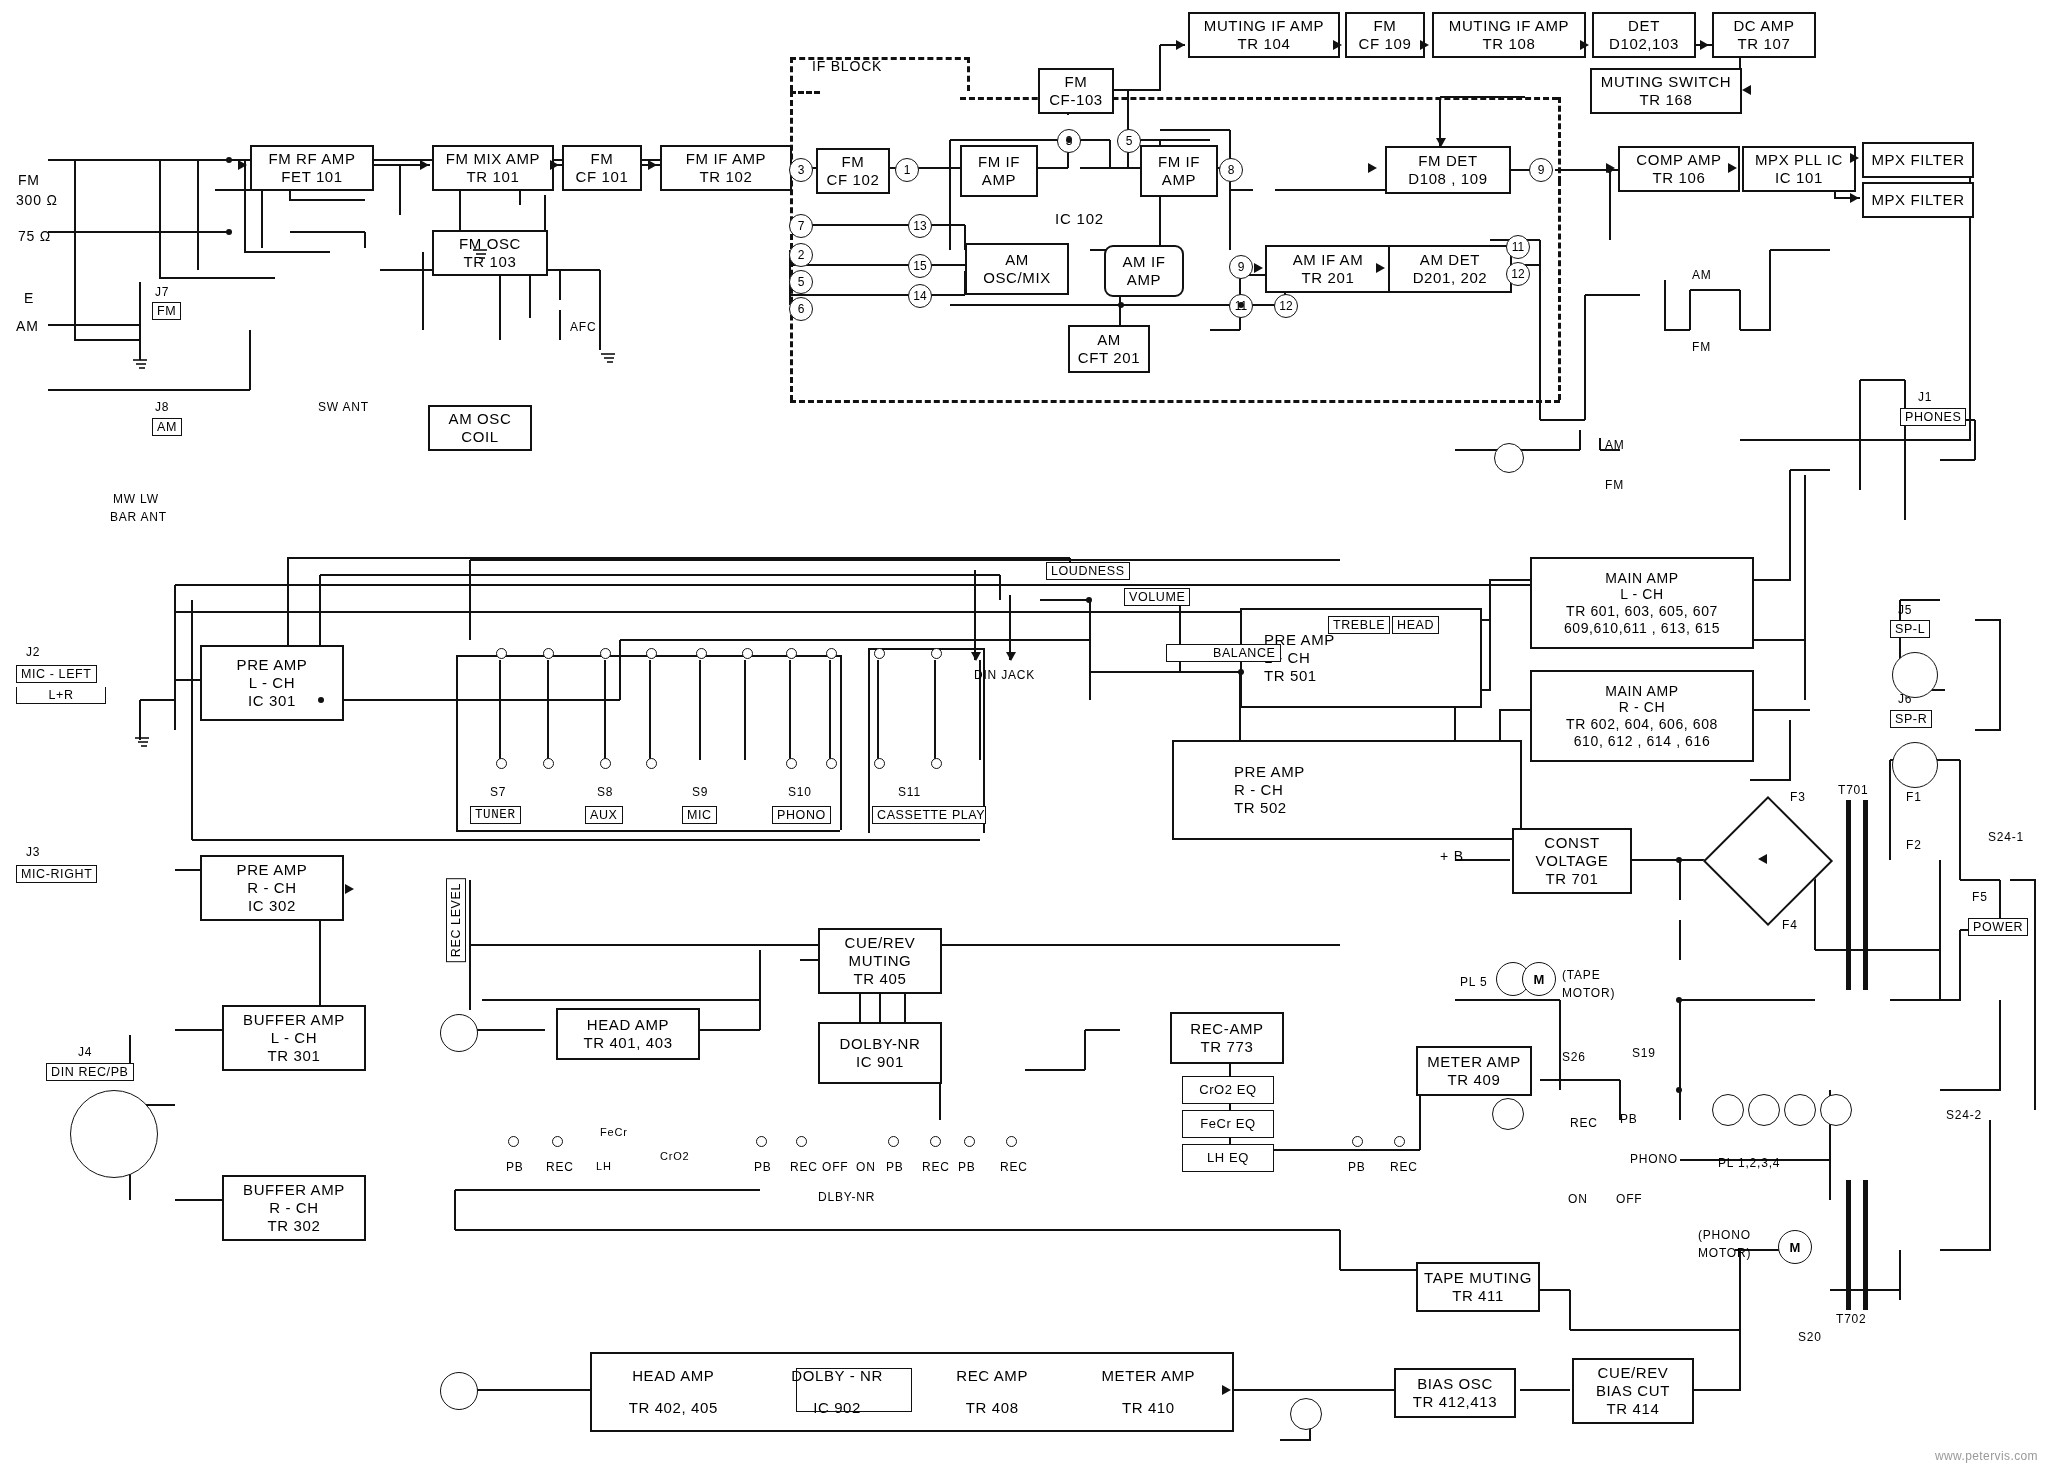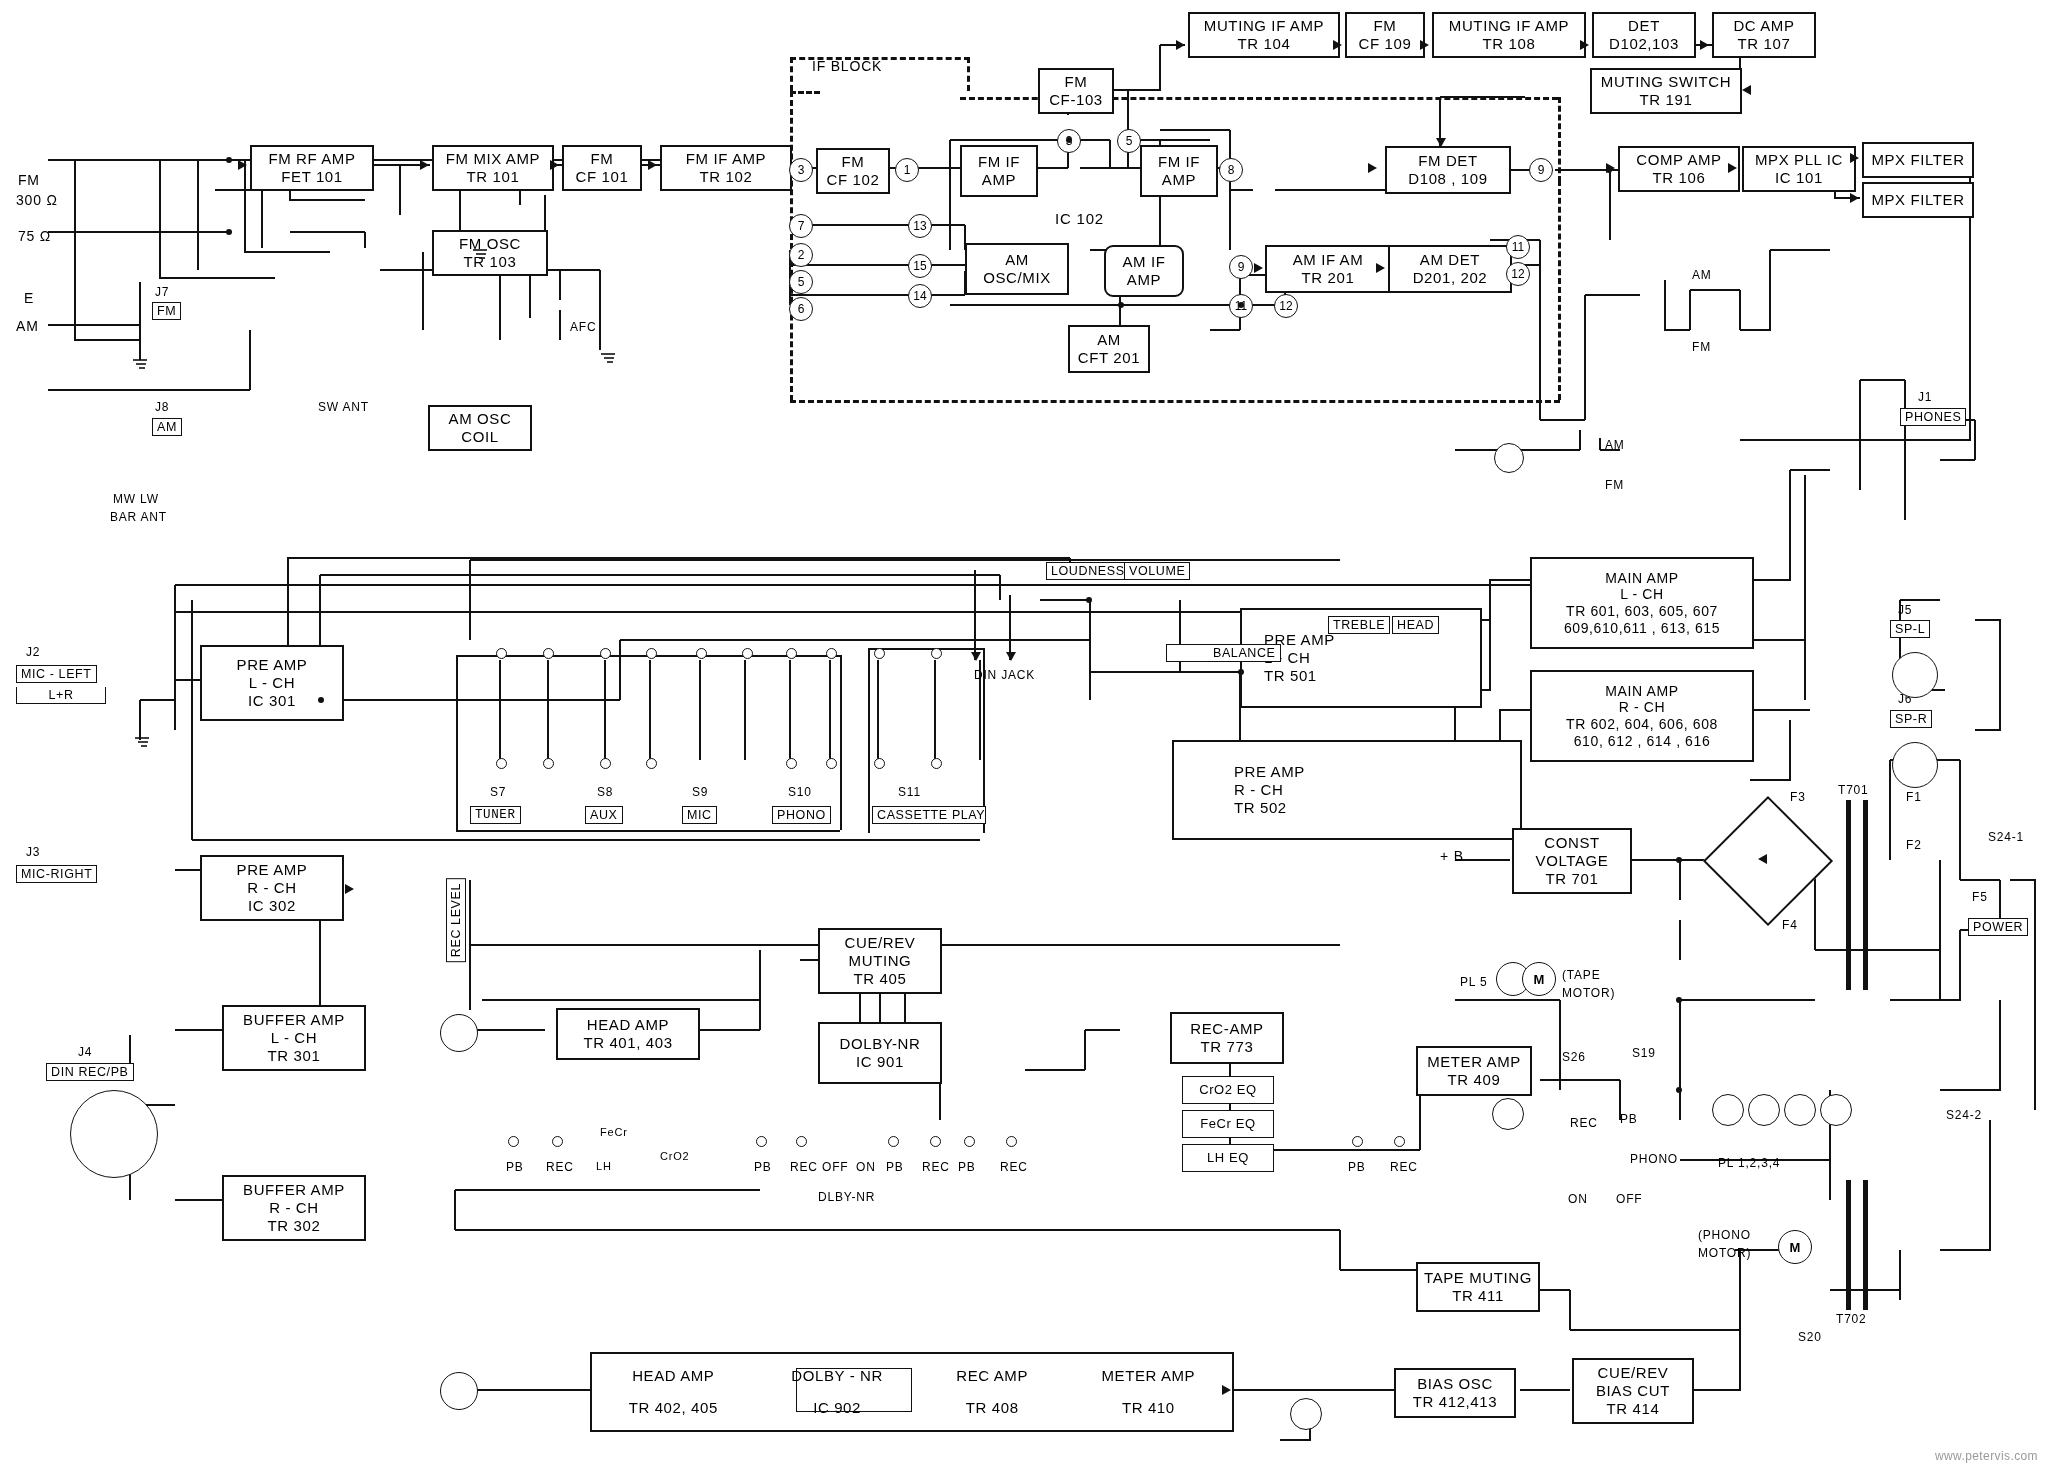--- a/index.html
+++ b/index.html
@@ -424,21 +424,21 @@
   <div class="blk" style="left:1592px;top:12px;width:100px;height:42px;">
     <span>DET</span>
     <span>D102,103</span>
   </div>
   <div class="blk" style="left:1712px;top:12px;width:100px;height:42px;">
     <span>DC AMP</span>
     <span>TR 107</span>
   </div>
   <div class="blk" style="left:1590px;top:68px;width:148px;height:42px;">
     <span>MUTING SWITCH</span>
-    <span>TR 191</span>
+    <span>TR 168</span>
   </div>
   <div class="blk" style="left:1618px;top:146px;width:118px;height:42px;">
     <span>COMP AMP</span>
     <span>TR 106</span>
   </div>
   <div class="blk" style="left:1742px;top:146px;width:110px;height:42px;">
     <span>MPX  PLL  IC</span>
     <span>IC 101</span>
   </div>
   <div class="blk" style="left:1862px;top:142px;width:108px;height:32px;">
@@ -575,21 +575,21 @@
   <div class="oc" style="left:496px;top:758px;"></div>
   <div class="oc" style="left:543px;top:758px;"></div>
   <div class="oc" style="left:600px;top:758px;"></div>
   <div class="oc" style="left:646px;top:758px;"></div>
   <div class="oc" style="left:786px;top:758px;"></div>
   <div class="oc" style="left:826px;top:758px;"></div>
   <div class="oc" style="left:874px;top:758px;"></div>
   <div class="oc" style="left:931px;top:758px;"></div>
 
   <div class="boxlbl" style="left:1046px;top:562px;">LOUDNESS</div>
-  <div class="boxlbl" style="left:1124px;top:562px;text-align:center;">VOLUME</div>
+  <div class="boxlbl" style="left:1124px;top:588px;text-align:center;">VOLUME</div>
   <div class="boxlbl" style="left:1166px;top:644px;padding-left:46px;">BALANCE</div>
   <div class="boxlbl" style="left:1328px;top:616px;">TREBLE</div>
   <div class="boxlbl" style="left:1392px;top:616px;">HEAD</div>
 
   <div class="blk" style="left:1240px;top:608px;width:216px;height:96px;align-items:flex-start;padding-left:22px;">
     <span>PRE  AMP</span>
     <span>L - CH</span>
     <span>TR 501</span>
   </div>
   <div class="blk" style="left:1172px;top:740px;width:286px;height:96px;align-items:flex-start;padding-left:60px;">

